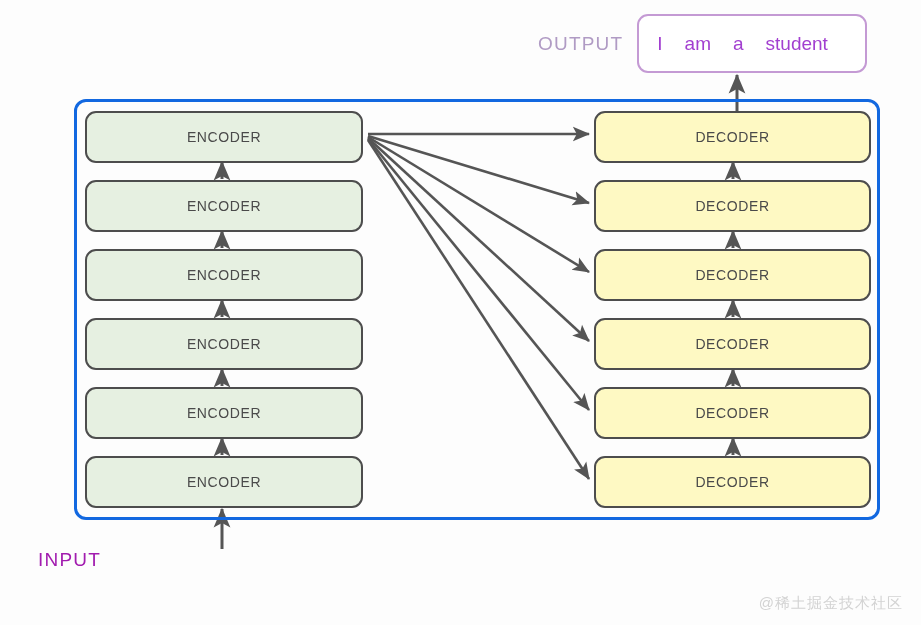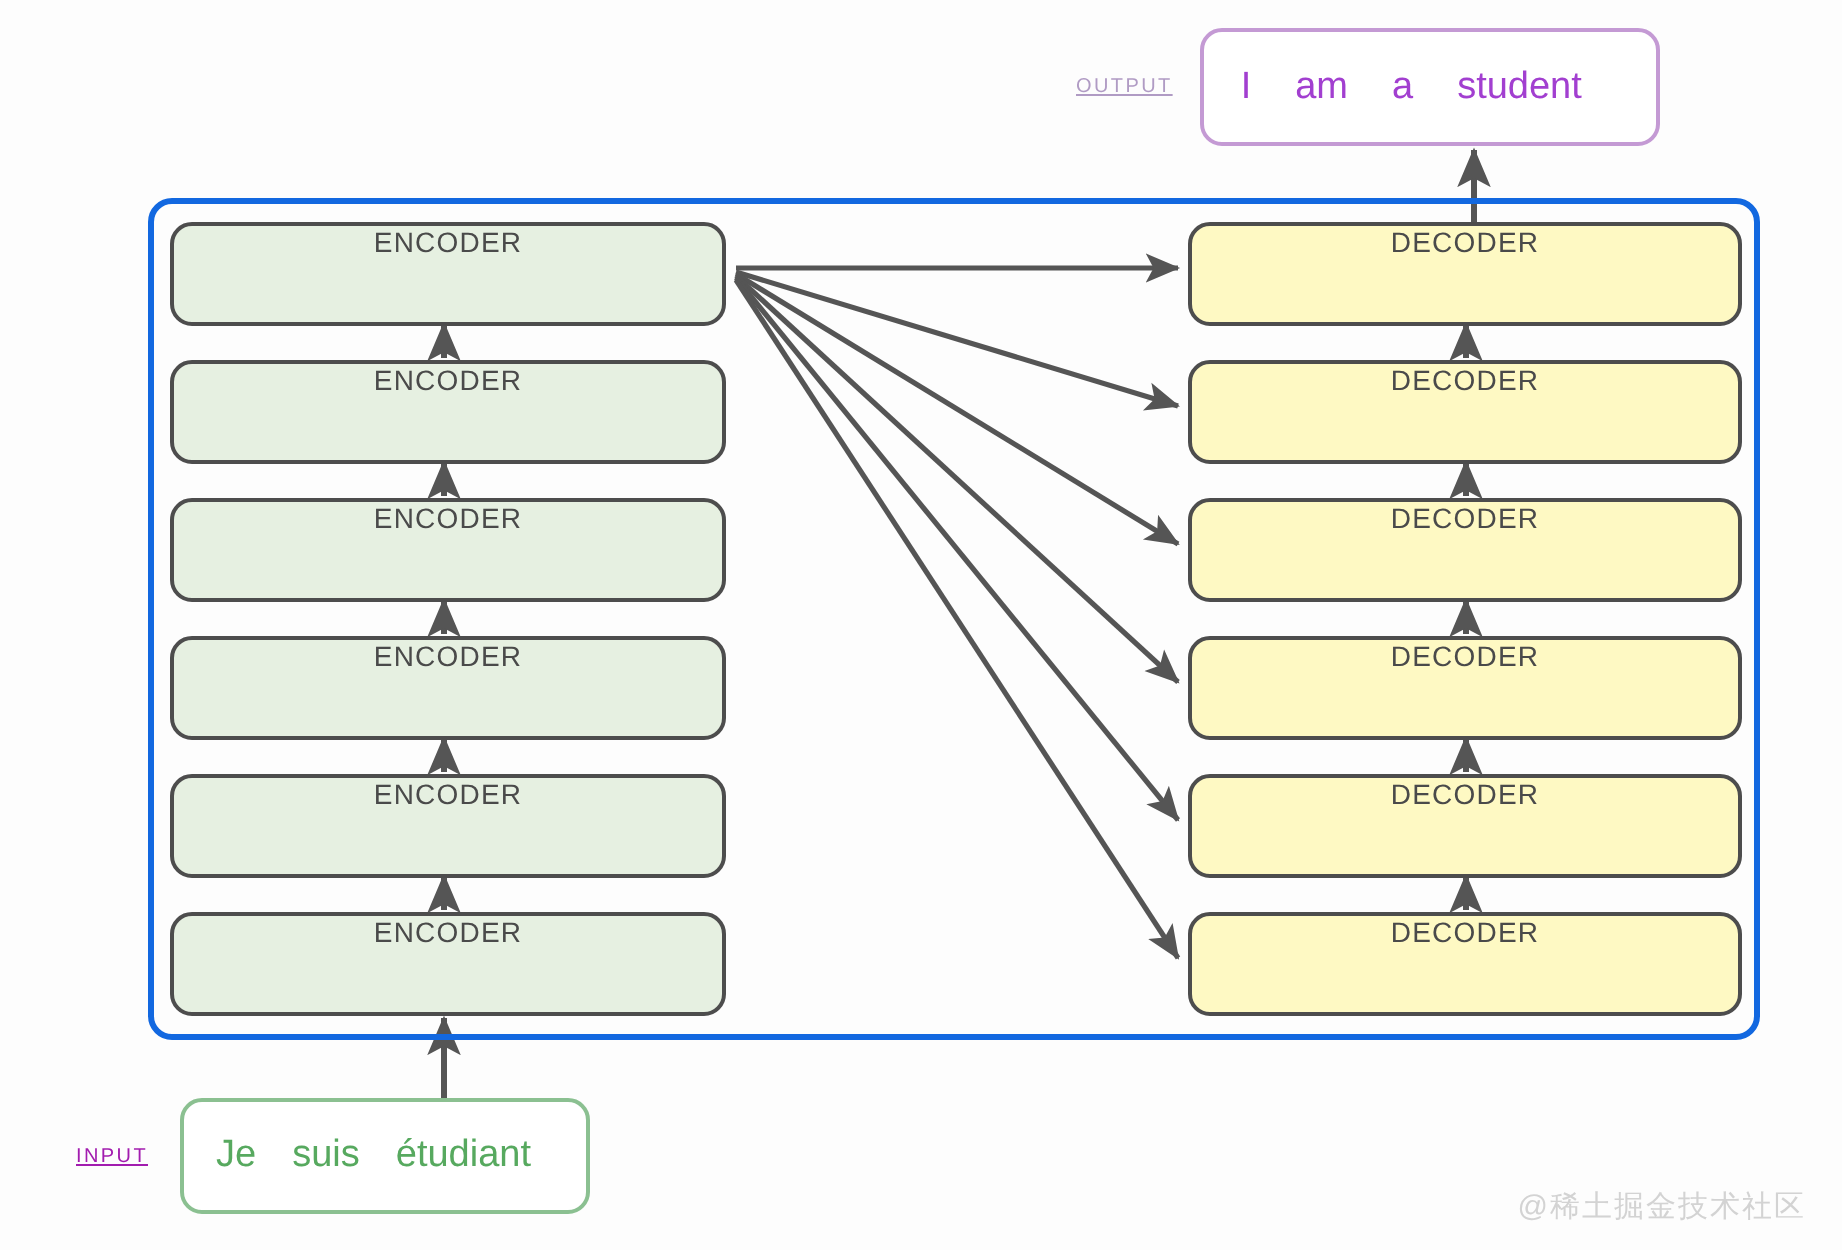--- a/index.html
+++ b/index.html
@@ -53,20 +53,21 @@
     top: 111px;
     width: 277px;
   }
 
   .block {
     height: 52px;
     box-sizing: border-box;
     border: 2.5px solid #4d4d4d;
     border-radius: 11px;
     display: flex;
+    align-items: center;
     justify-content: center;
     letter-spacing: 0.6px;
     font-size: 14px;
     color: #4a4a4a;
     position: relative;
     margin-bottom: 17px;
   }
   .block:first-child { margin-bottom: 0; }
 
   .encoder-block {
@@ -76,23 +77,22 @@
     background: #fef9c3;
   }
 
   
   .io-row {
     position: absolute;
     display: flex;
     align-items: center;
   }
   .io-label {
-    font-size: 10px;
+    font-size: 19px;
     letter-spacing: 1.2px;
-    text-decoration: underline;
   }
   .io-box {
     box-sizing: border-box;
     border-radius: 11px;
     display: flex;
     align-items: center;
     background: #ffffff;
   }
   .token {
     font-size: 19px;
@@ -238,22 +238,17 @@
     <div class="io-box" id="output-box">
       <span class="token">I</span>
       <span class="token">am</span>
       <span class="token">a</span>
       <span class="token">student</span>
     </div>
   </div>
 
   <div class="io-row" id="input-row">
     <span class="io-label">INPUT</span>
-    <div class="io-box" id="input-box">
-      <span class="token">Je</span>
-      <span class="token">suis</span>
-      <span class="token">étudiant</span>
-    </div>
   </div>
 
   <div id="watermark">@稀土掘金技术社区</div>
 
 </div>
 
 </body></html>

